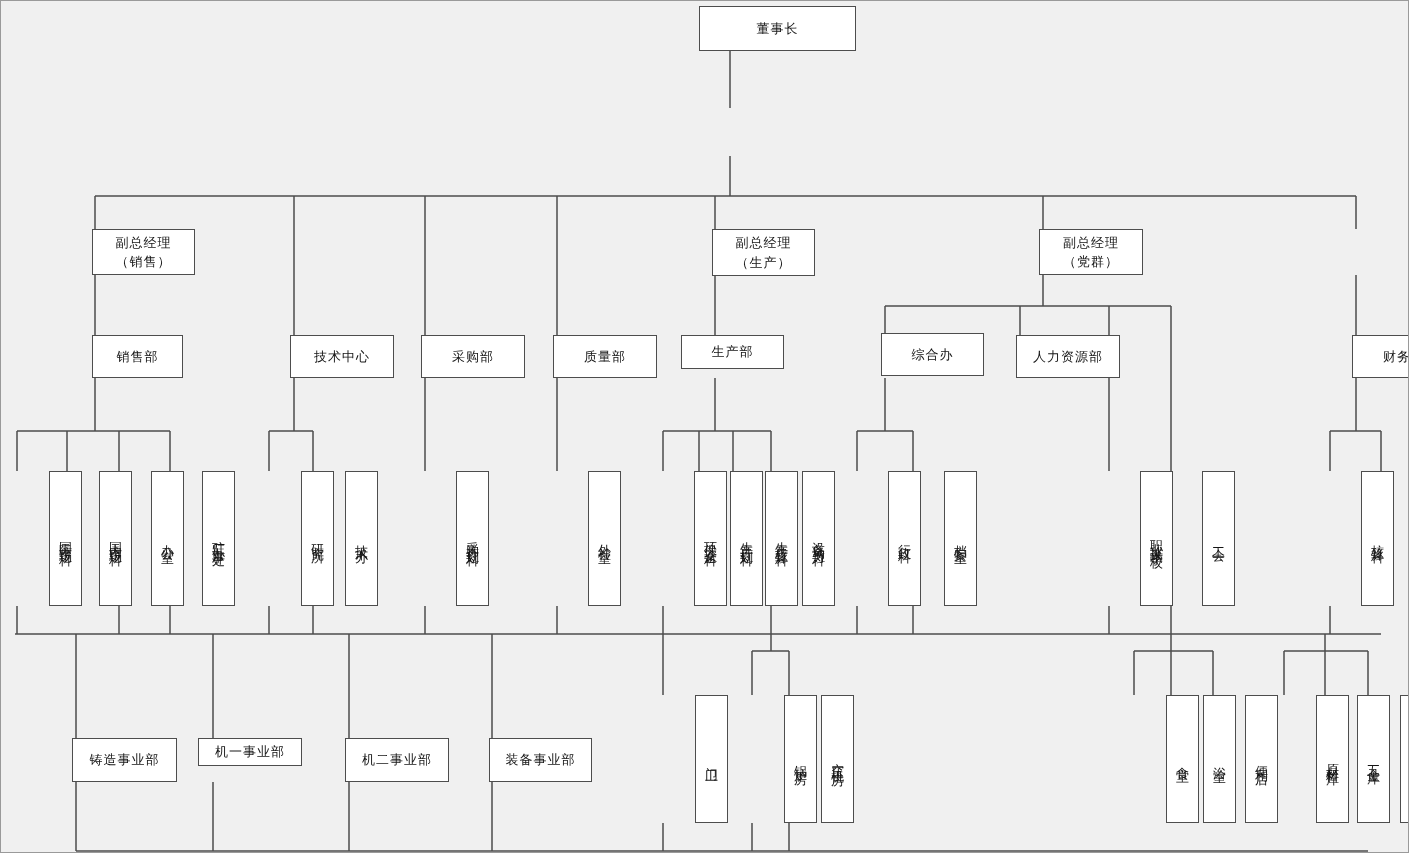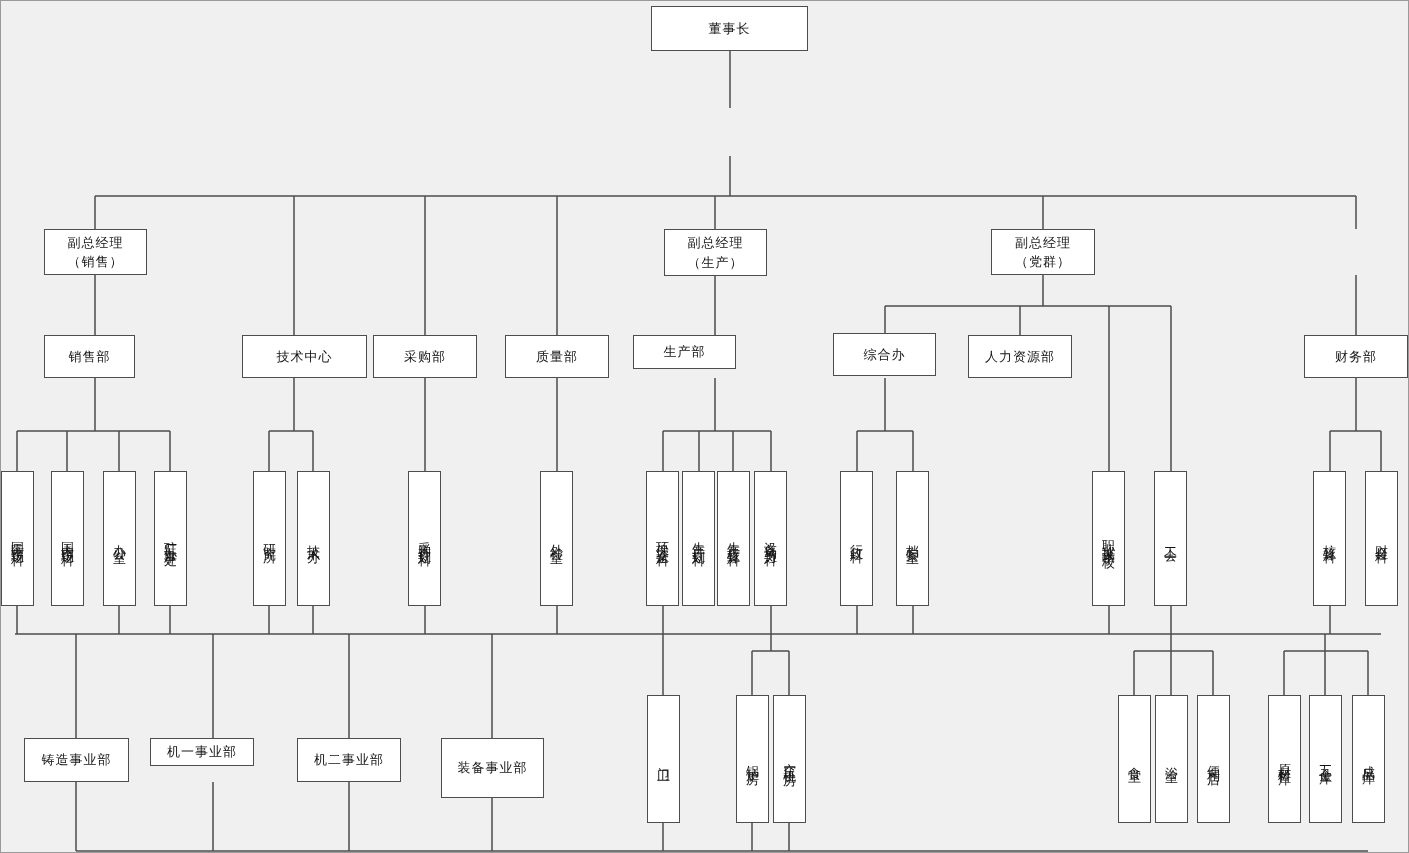--- a/index.html
+++ b/index.html
@@ -1,20 +1,20 @@
 <!DOCTYPE html>
 <html><head>
 <meta charset="utf-8">
 <title>组织架构图</title>
 <style>
   html,body{margin:0;padding:0;background:#e8e8e8;font-family:"Liberation Sans","DejaVu Sans",sans-serif;}
   #stage{position:relative;width:1409px;height:853px;background:#f0f0f0;border:1px solid #9a9a9a;box-sizing:border-box;overflow:hidden;}
   #wires{position:absolute;left:0;top:0;width:1409px;height:853px;}
   .n{position:absolute;background:#ffffff;border:1.5px solid #4d4d4d;box-sizing:border-box;
-     display:flex;align-items:center;justify-content:center;cursor:default;}
+     display:flex;align-items:center;justify-content:center;cursor:default;margin-left:48px;}
   .n .lbl{font-size:13px;color:#141414;text-align:center;white-space:pre-line;line-height:1.5;letter-spacing:1px;}
   .n.v .lbl{writing-mode:vertical-rl;letter-spacing:3px;line-height:1;}
 </style>
 </head>
 <body>
 
 <div id="stage">
 
   <svg id="wires" viewBox="0 0 1409 853">
     <g stroke="#4d4d4d" stroke-width="1.5" fill="none">
@@ -123,21 +123,21 @@
 （生产）</span>
     </div>
   <div class="n h" style="left:990px;top:228px;width:104px;height:46px">
       <span class="lbl">副总经理
 （党群）</span>
     </div>
 
   <div class="n h" style="left:43px;top:334px;width:91px;height:43px">
       <span class="lbl">销售部</span>
     </div>
-  <div class="n h" style="left:241px;top:334px;width:125px;height:43px">
+  <div class="n h" style="left:241px;top:334px;width:104px;height:43px">
       <span class="lbl">技术中心</span>
     </div>
   <div class="n h" style="left:372px;top:334px;width:104px;height:43px">
       <span class="lbl">采购部</span>
     </div>
   <div class="n h" style="left:504px;top:334px;width:104px;height:43px">
       <span class="lbl">质量部</span>
     </div>
   <div class="n h" style="left:632px;top:334px;width:103px;height:34px">
       <span class="lbl">生产部</span>
@@ -209,21 +209,21 @@
 
   <div class="n h" style="left:23px;top:737px;width:105px;height:44px">
       <span class="lbl">铸造事业部</span>
     </div>
   <div class="n h" style="left:149px;top:737px;width:104px;height:28px">
       <span class="lbl">机一事业部</span>
     </div>
   <div class="n h" style="left:296px;top:737px;width:104px;height:44px">
       <span class="lbl">机二事业部</span>
     </div>
-  <div class="n h" style="left:440px;top:737px;width:103px;height:60px">
+  <div class="n h" style="left:440px;top:737px;width:103px;height:44px">
       <span class="lbl">装备事业部</span>
     </div>
 
   <div class="n v" style="left:646px;top:694px;width:33px;height:128px">
       <span class="lbl">门卫</span>
     </div>
   <div class="n v" style="left:735px;top:694px;width:33px;height:128px">
       <span class="lbl">锅炉房</span>
     </div>
   <div class="n v" style="left:772px;top:694px;width:33px;height:128px">

